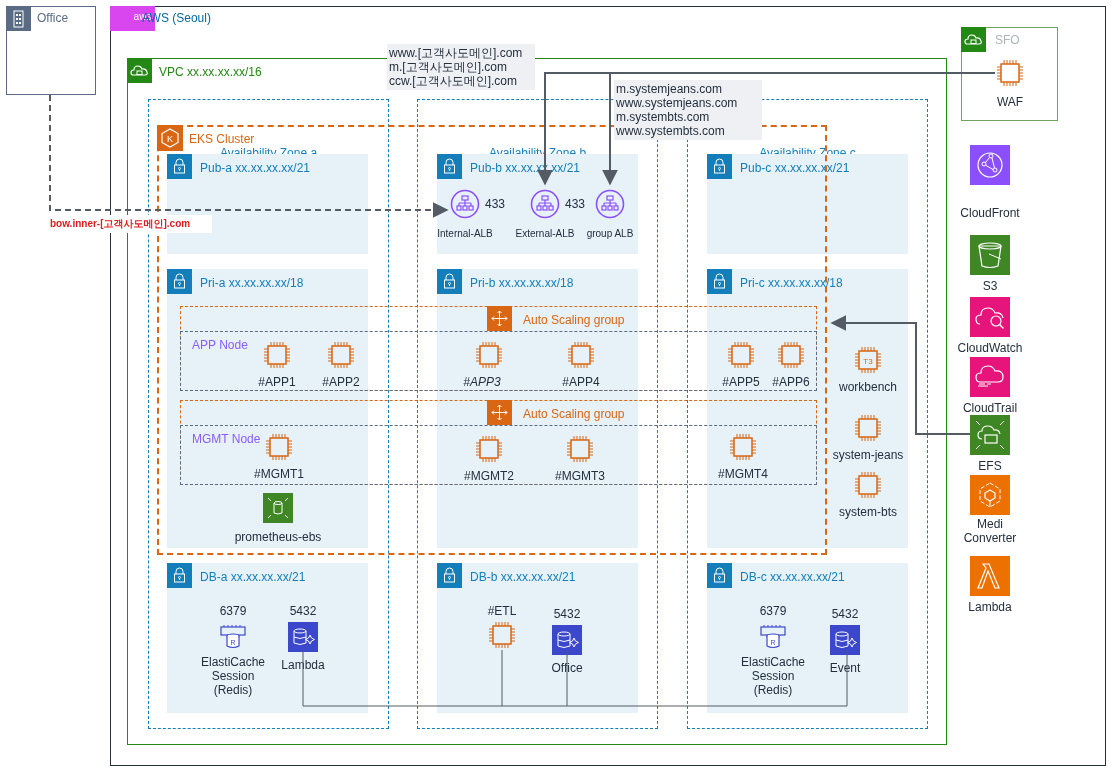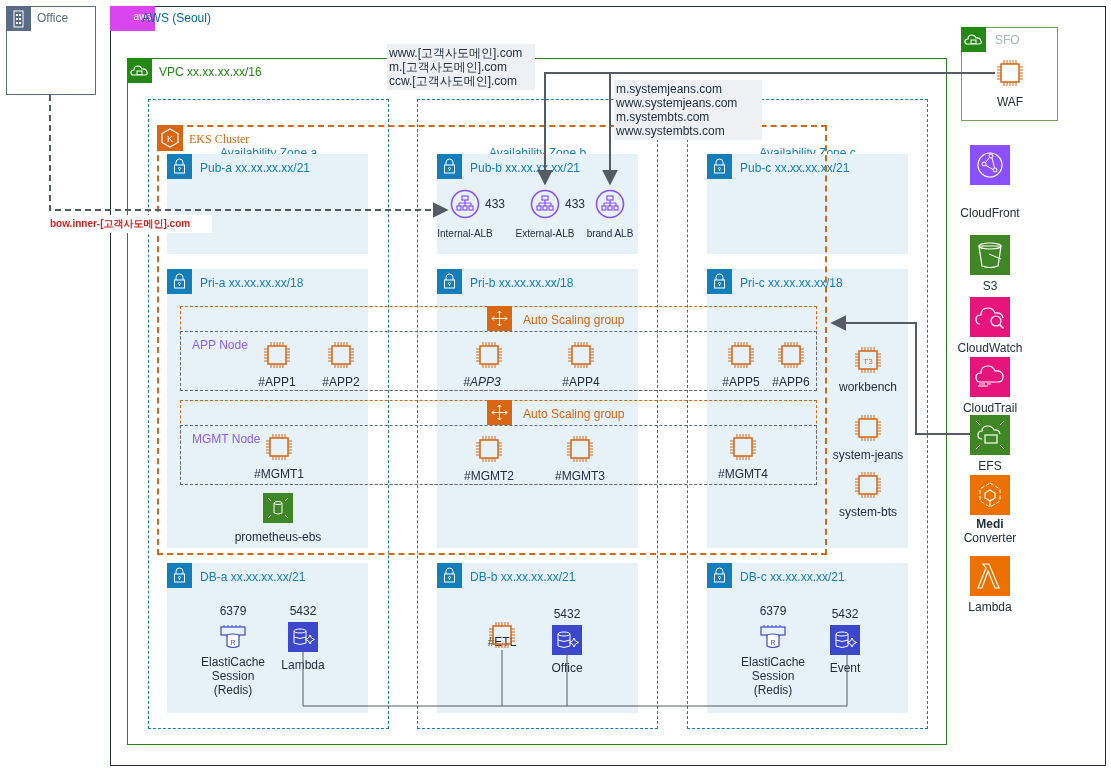--- a/index.html
+++ b/index.html
@@ -13,21 +13,21 @@
   .aws { left:110px; top:6px; width:996px; height:760px; border:1px solid #232f3e; }
   .aws-icon { left:110px; top:6px; width:25px; height:25px; background:#d946ef; color:#fff; font-size:10px; text-align:center; line-height:22px;padding-left:20px; }
   .aws-label { left:142px; top:11px; color:#0369a1; }
   .vpc { left:127px; top:58px; width:820px; height:687px; border:1px solid #248814; }
   .vpc-icon { left:127px; top:58px; width:25px; height:25px; background:#248814; }
   .vpc-label { left:159px; top:65px; color:#248814; }
   .az { position:absolute; box-sizing:border-box; border:1px dashed #147eba; }
   .az-label { position:absolute; color:#147eba; text-align:center; font-size:12px;margin-top:40px; }
   .eks { left:157px; top:125px; width:670px; height:430px; border:2px dashed #d86613; }
   .eks-icon { left:157px; top:125px; width:26px; height:26px; background:#d86613; }
-  .eks-label { left:189px; top:132px; color:#d86613;font-family:Liberation Serif, serif; }
+  .eks-label { left:189px; top:132px; color:#d86613; }
   .subnet { position:absolute; background:#e6f2f8; }
   .lock { position:absolute; width:25px; height:25px; background:#147eba; }
   .subnet-label { position:absolute; color:#147eba; font-size:12px; white-space:nowrap; }
   .asg { position:absolute; box-sizing:border-box; border:1px dashed #d86613; }
   .asg-icon { position:absolute; width:25px; height:25px; background:#d86613; }
   .asg-label { position:absolute; color:#d86613; font-size:12px; }
   .nodegrp { position:absolute; box-sizing:border-box; border:1px dashed #5a6b86; }
   .node-label { position:absolute; color:#8b5cf6; font-size:12px; }
   .chip { position:absolute; width:30px; height:30px; }
   .lbl { position:absolute; font-size:12px; color:#232f3e; text-align:center; white-space:nowrap; }
@@ -531,21 +531,21 @@
     <div class="lbl" style="left:495px;top:228px;width:100px;font-size:10px;">External-ALB</div>
     <div class="chip" style="left:595px;top:189px;"><svg width="30" height="30" viewBox="0 0 30 30">
         <circle cx="15" cy="15" r="13.5" fill="none" stroke="#8c4fff" stroke-width="1.6"></circle>
         <rect x="12" y="7" width="6" height="4" fill="none" stroke="#8c4fff" stroke-width="1.2"></rect>
         <path d="M15 11v3M9 14h12M9 14v3M15 14v3M21 14v3" fill="none" stroke="#8c4fff" stroke-width="1.2"></path>
         <rect x="7" y="17" width="4" height="4" fill="none" stroke="#8c4fff" stroke-width="1.2"></rect>
         <rect x="13" y="17" width="4" height="4" fill="none" stroke="#8c4fff" stroke-width="1.2"></rect>
         <rect x="19" y="17" width="4" height="4" fill="none" stroke="#8c4fff" stroke-width="1.2"></rect>
       </svg></div>
     <div class="lbl" style="left:630px;top:197px;"></div>
-    <div class="lbl" style="left:560px;top:228px;width:100px;font-size:10px;">brand ALB</div>
+    <div class="lbl" style="left:560px;top:228px;width:100px;font-size:10px;">group ALB</div>
   </div>
 
 <div class="domains" style="left:387px;top:44px;width:144px;">
   <div>www.[고객사도메인].com</div>
   <div>m.[고객사도메인].com</div>
   <div>ccw.[고객사도메인].com</div>
 </div>
 
 <div id="db-area">
     <div class="lbl" style="left:198px;top:604px;width:70px;">6379</div>
@@ -560,21 +560,21 @@
     <div class="lbl" style="left:183px;top:669px;width:100px;">Session</div>
     <div class="lbl" style="left:183px;top:683px;width:100px;">(Redis)</div>
     <div class="lbl" style="left:268px;top:604px;width:70px;">5432</div>
     <div class="chip" style="left:288px;top:622px;"><svg width="30" height="30" viewBox="0 0 30 30">
         <rect width="30" height="30" fill="#3b48cc"></rect>
         <ellipse cx="12" cy="9" rx="6" ry="2" fill="none" stroke="#fff" stroke-width="1"></ellipse>
         <path d="M6 9v12q6 3 12 0V9M6 15q6 3 12 0" fill="none" stroke="#fff" stroke-width="1"></path>
         <path d="M22 13l1.5 3 3 1.5-3 1.5-1.5 3-1.5-3-3-1.5 3-1.5z" fill="none" stroke="#fff" stroke-width="1"></path>
       </svg></div>
     <div class="lbl" style="left:253px;top:658px;width:100px;">Lambda</div>
-    <div class="lbl" style="left:467px;top:604px;width:70px;margin-top:31px;">#ETL</div>
+    <div class="lbl" style="left:467px;top:604px;width:70px;">#ETL</div>
     <div class="chip" style="left:487px;top:620px;"><svg width="30" height="30" viewBox="0 0 30 30">
         <rect x="6" y="6" width="18" height="18" fill="none" stroke="#d86613" stroke-width="1.5"></rect>
         <line x1="9" y1="2" x2="9" y2="6" stroke="#d86613" stroke-width="1"></line>
         <line x1="9" y1="24" x2="9" y2="28" stroke="#d86613" stroke-width="1"></line>
         <line x1="2" y1="9" x2="6" y2="9" stroke="#d86613" stroke-width="1"></line>
         <line x1="24" y1="9" x2="28" y2="9" stroke="#d86613" stroke-width="1"></line>
         <line x1="12" y1="2" x2="12" y2="6" stroke="#d86613" stroke-width="1"></line>
         <line x1="12" y1="24" x2="12" y2="28" stroke="#d86613" stroke-width="1"></line>
         <line x1="2" y1="12" x2="6" y2="12" stroke="#d86613" stroke-width="1"></line>
         <line x1="24" y1="12" x2="28" y2="12" stroke="#d86613" stroke-width="1"></line>
@@ -660,21 +660,21 @@
         <path d="M12 24q-4 0-4-4 0-4 4-4 0-5 6-5 4 0 6 4 5-1 6 4" fill="none" stroke="#fff" stroke-width="1.2"></path>
         <rect x="15" y="20" width="12" height="8" fill="none" stroke="#fff" stroke-width="1.2"></rect>
         <path d="M6 6l4 4M34 6l-4 4M6 34l4-4M34 34l-4-4" stroke="#fff"></path>
       </svg></div>
     <div class="lbl" style="left:940px;top:459px;width:100px;">EFS</div>
     <div class="svc" style="left:970px;top:475px;background:#ed7100;"><svg width="40" height="40" viewBox="0 0 40 40">
         <polygon points="20,8 30,14 30,26 20,32 10,26 10,14" fill="none" stroke="#fff" stroke-width="1" stroke-dasharray="4,2"></polygon>
         <polygon points="20,15 25,18 25,23 20,26 15,23 15,18" fill="none" stroke="#fff" stroke-width="1.2"></polygon>
         <path d="M20 26v6" stroke="#fff"></path>
       </svg></div>
-    <div class="lbl" style="left:940px;top:517px;width:100px;font-weight:bold;">Medi</div>
+    <div class="lbl" style="left:940px;top:517px;width:100px;">Medi</div>
     <div class="lbl" style="left:940px;top:531px;width:100px;">Converter</div>
     <div class="svc" style="left:970px;top:556px;background:#ed7100;"><svg width="40" height="40" viewBox="0 0 40 40">
         <path d="M13 8h6l10 24h-4l-7-17-6 17h-4l8-20-3-4z" fill="none" stroke="#fff" stroke-width="1.2"></path>
       </svg></div>
     <div class="lbl" style="left:940px;top:600px;width:100px;">Lambda</div>
   </div>
 
 <svg class="overlay">
   <defs>
     <marker id="arr" viewBox="0 0 10 10" refX="9" refY="5" markerWidth="8" markerHeight="8" orient="auto">

